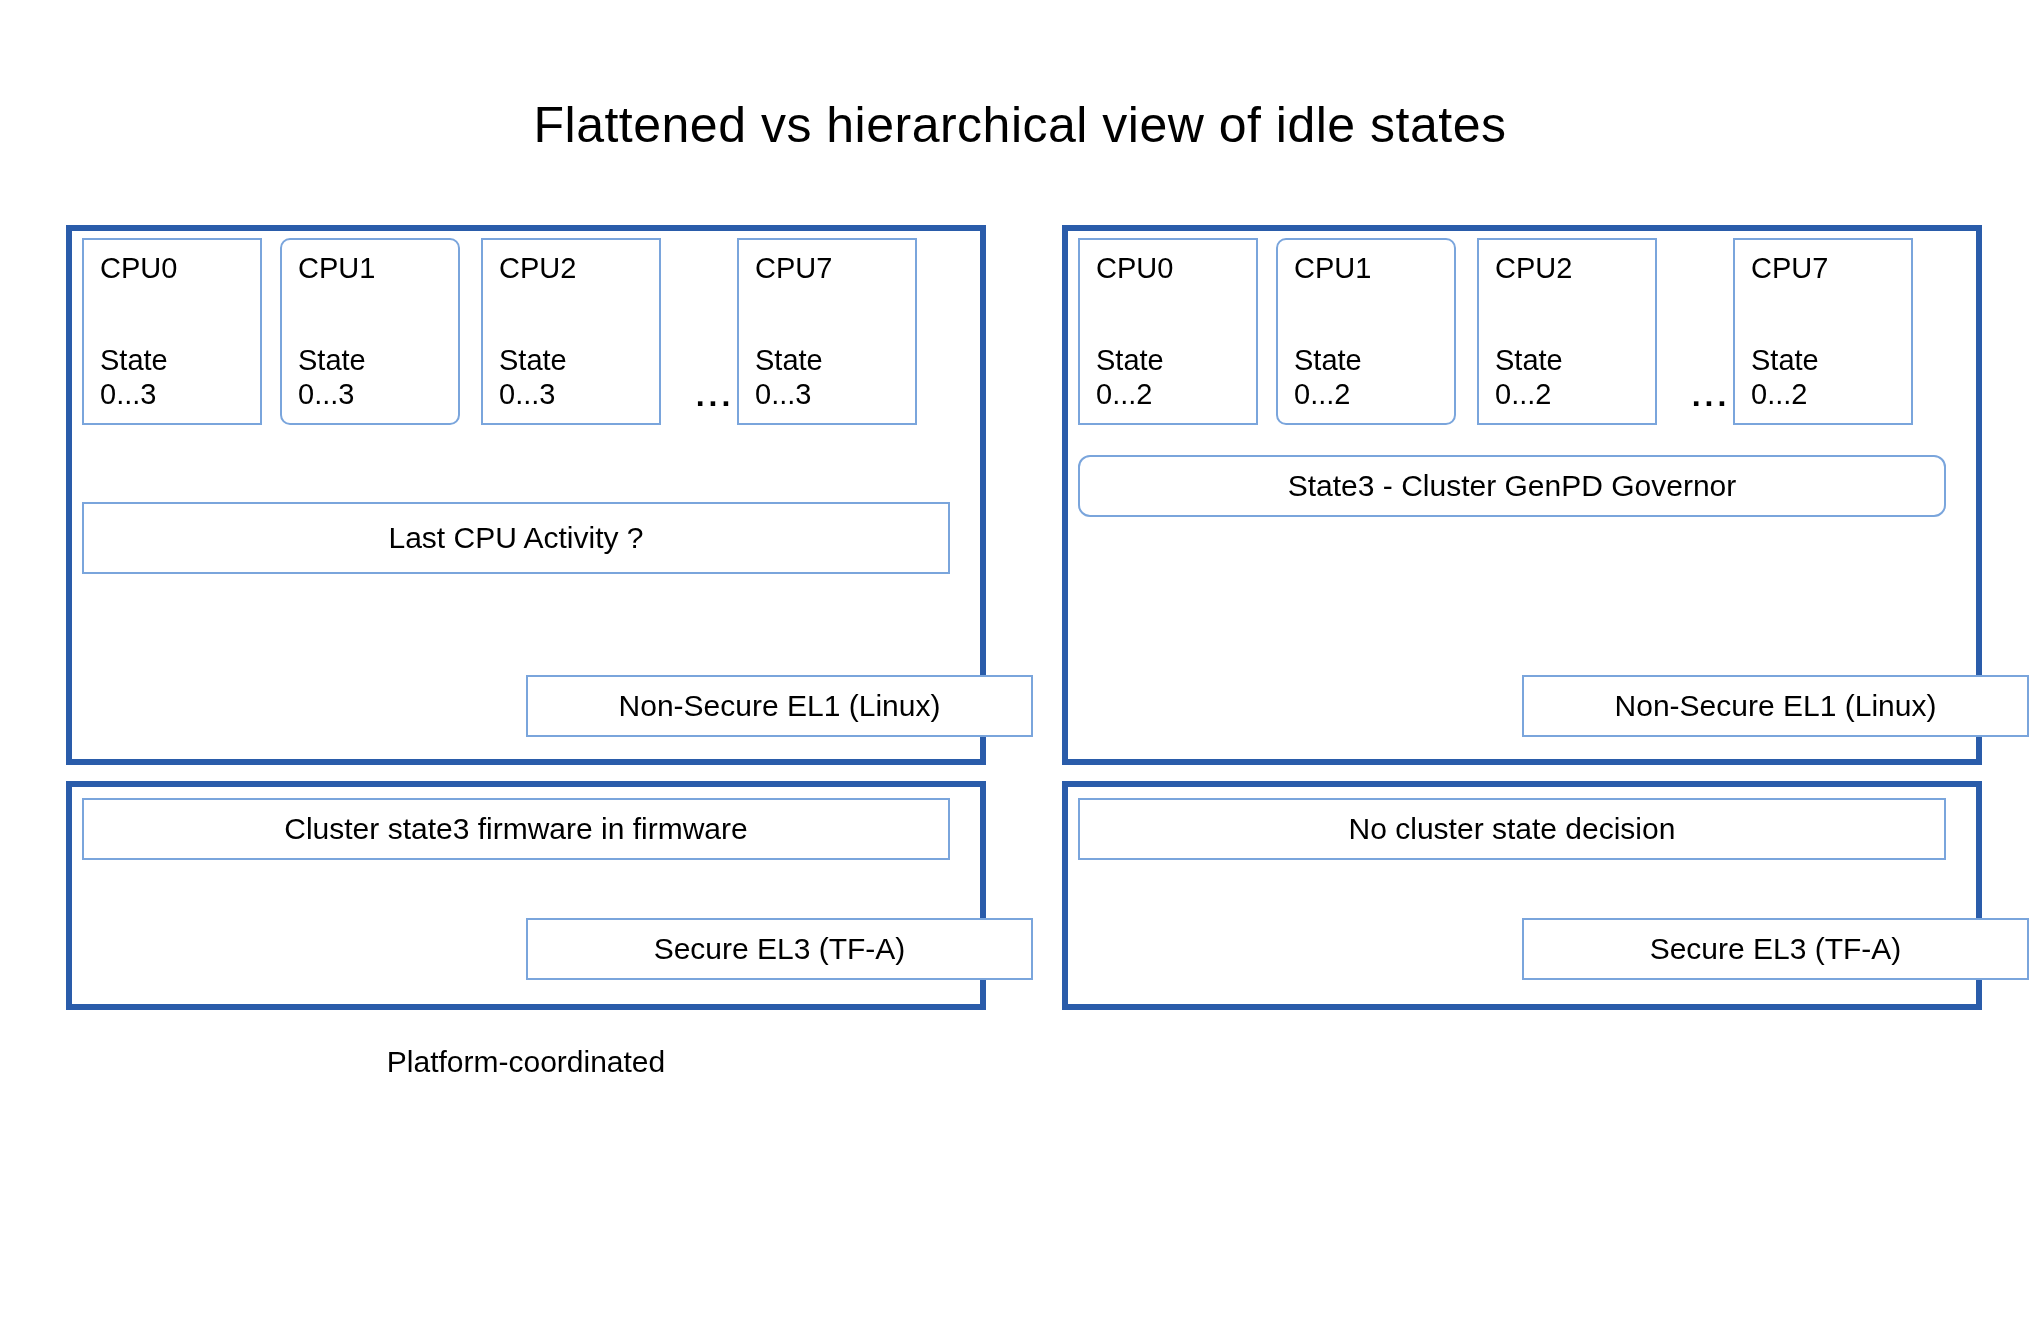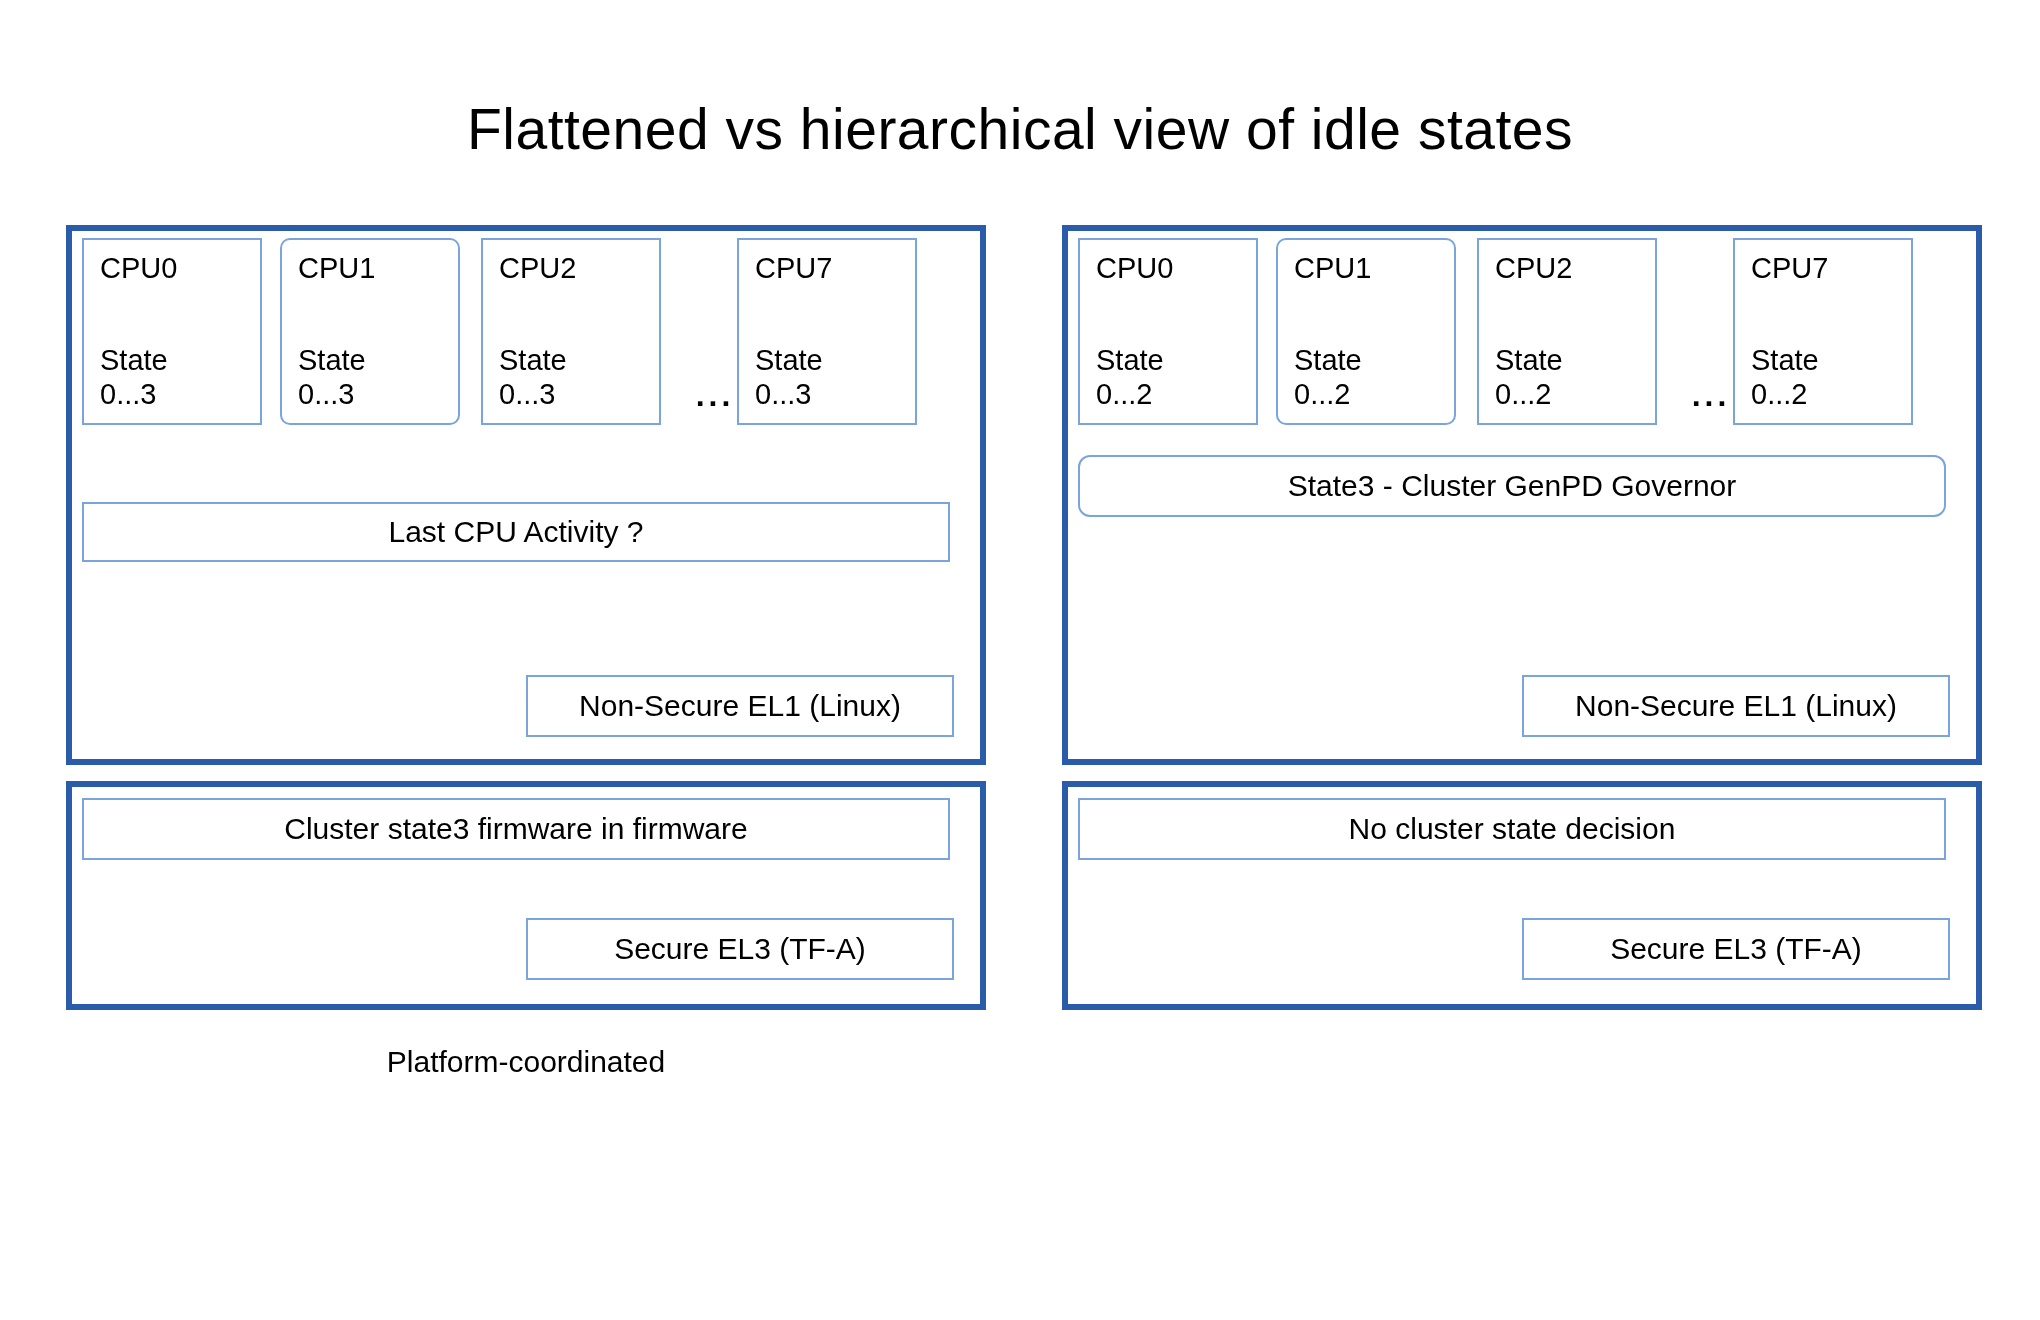--- a/index.html
+++ b/index.html
@@ -4,21 +4,21 @@
 <style>
   :root { --frame:#2a5caa; --box:#7aa5dc; --ink:#000000; --bg:#ffffff; }
   * { margin:0; padding:0; }
   html,body { background:#fff; }
   .canvas {
     position:relative; width:2040px; height:1320px; background:var(--bg);
     font-family:"Liberation Sans", sans-serif; color:var(--ink); overflow:hidden;
   }
   .title {
     position:absolute; top:96px; left:0; width:100%;
-    text-align:center; font-size:57px; letter-spacing:0.5px;
+    text-align:center; font-size:50px; letter-spacing:0.5px;
   }
   .panel { position:absolute; top:225px; width:920px; height:880px; }
   .panel-left  { left:66px; }
   .panel-right { left:1062px; }
   .frame {
     position:absolute; left:0; width:920px; box-sizing:border-box;
     border:6px solid var(--frame); background:var(--bg);padding-left:18px;
   }
   .top-frame    { top:0;     height:540px; }
   .bottom-frame { top:556px; height:229px; }
@@ -38,24 +38,24 @@
   .cpu-state { white-space:pre-line; line-height:1.18; }
   .dots {
     position:absolute; left:593px; top:146px; width:100px; height:44px;
     text-align:center; font-size:32px; font-weight:bold; letter-spacing:4px;
   }
   .wide-box {
     left:10px; width:868px; height:62px;
     display:flex; align-items:center; justify-content:center; font-size:30px;
   }
   .label-box {
-    left:454px; width:428px; height:62px;
+    left:454px; width:507px; height:62px;
     display:flex; align-items:center; justify-content:center; font-size:30px;
   }
-  .activity-left   { top:271px; height:60px; }
+  .activity-left   { top:271px; height:72px; }
   .governor-right  { top:224px;border-radius:12px; }
   .activity-right  { top:324px; }
   .el1-box  { top:444px; }
   .decision-box { top:11px; }
   .el3-box  { top:131px; }
   .caption {
     position:absolute; top:792px; left:0; width:100%;
     text-align:center; font-size:30px;margin-top:28px;
   }
 </style>

